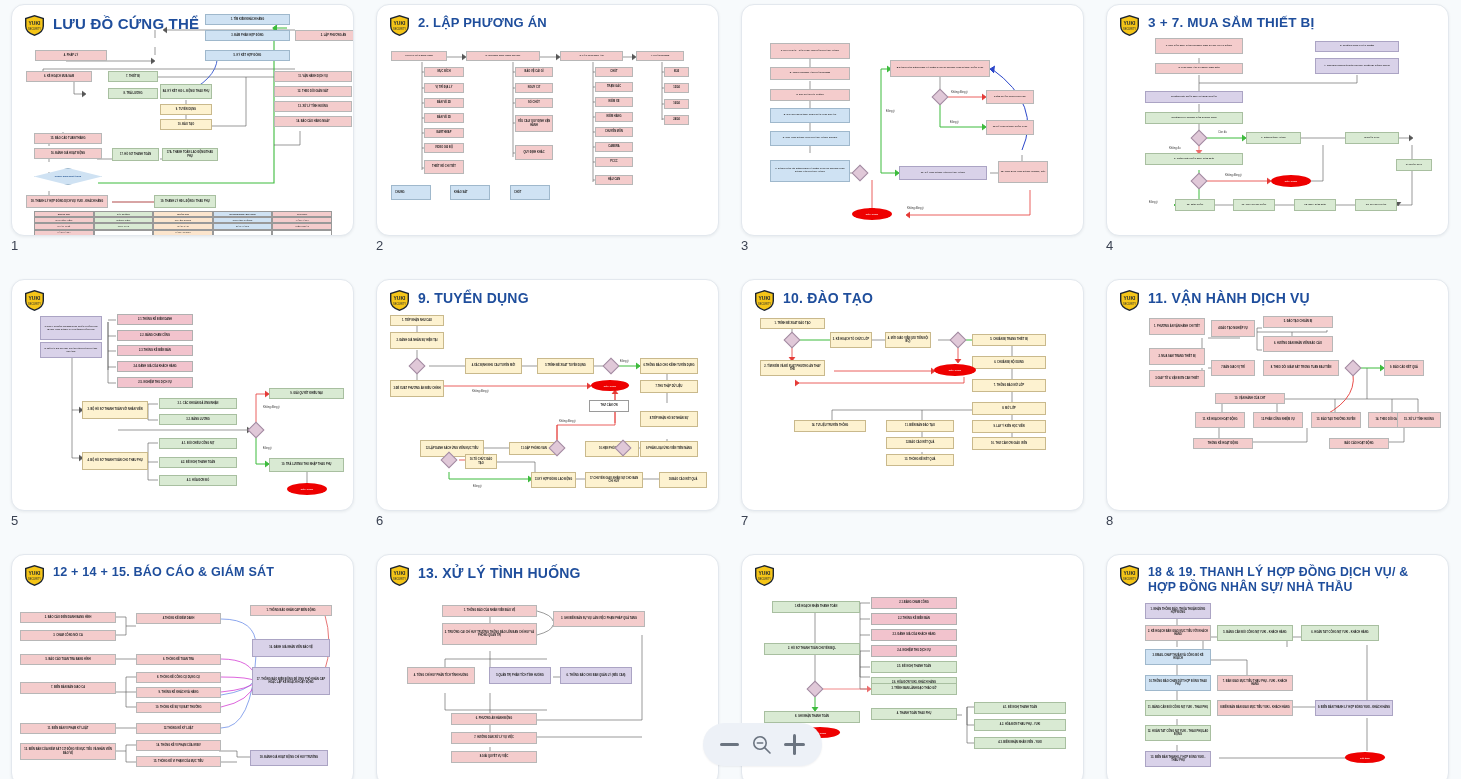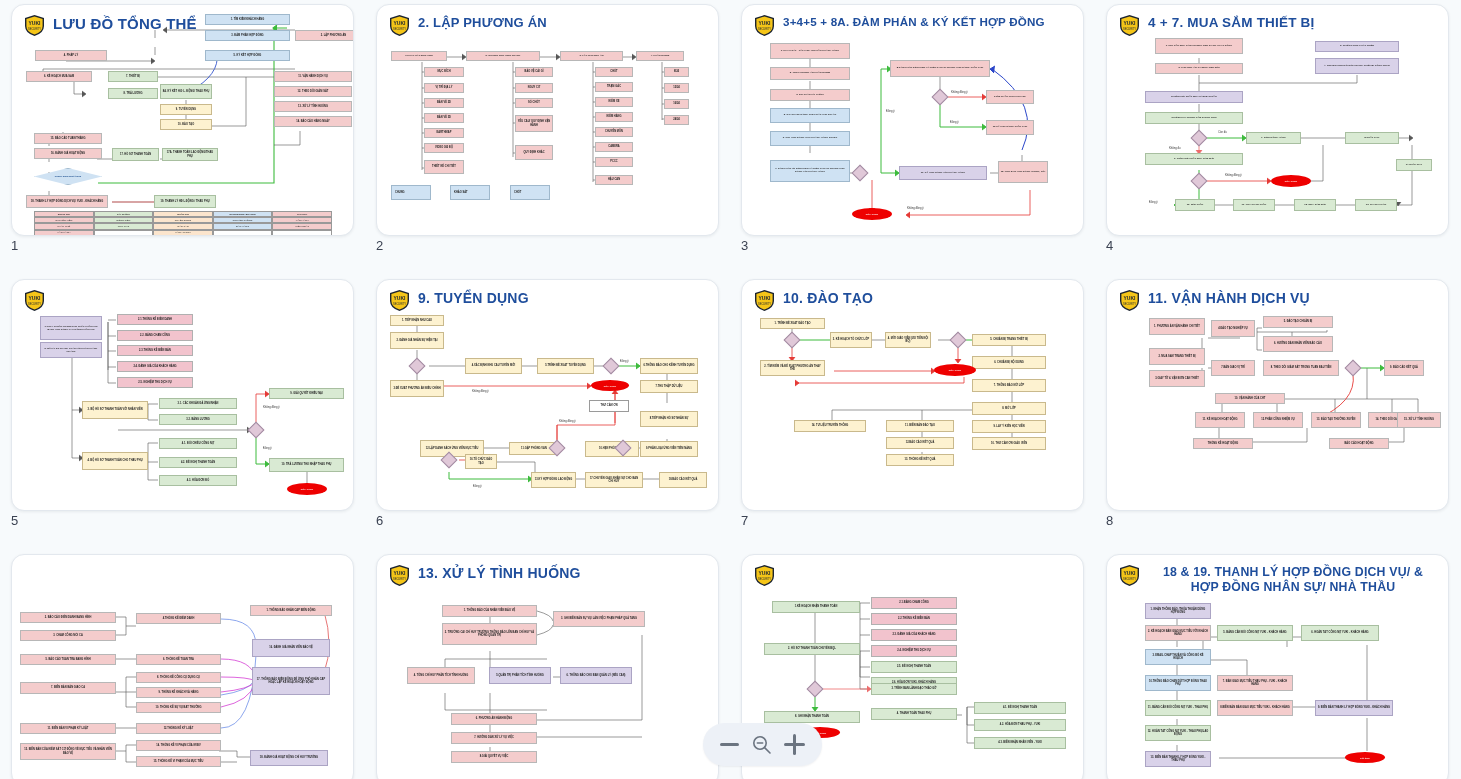--- a/index.html
+++ b/index.html
@@ -33,21 +33,21 @@
   }
 
   
   .chead{ display:flex; align-items:flex-start; gap:7px; padding:8px 10px 0 11px; }
   .logo{ flex:0 0 auto; width:23px; height:23px; position:relative; margin-top:1px;}
   .logo svg{ display:block; }
   .ctitle{
     font-size:11.6px; font-weight:700; color:#1f4e9c;
     letter-spacing:.2px; line-height:1.22; padding-top:2px;
   }
-  .ctitle.two{ font-size:11.3px;text-align:center; }
+  .ctitle.two{ font-size:11.3px; }
 
   
   .canvas{ position:absolute; left:0; right:0; top:0; bottom:0; }
   .canvas svg{ position:absolute; left:0; top:0; }
   .nd{
     position:absolute;
     display:flex; align-items:center; justify-content:center; text-align:center;
     font-size:2.55px; font-weight:700; line-height:1.22;
     border:.5px solid #8a8a8a;
     padding:1px 1.5px;
@@ -112,21 +112,21 @@
       <div class="card">
         <div class="chead">
           <div class="logo">
             <svg width="23" height="23" viewBox="0 0 23 23">
                 <path d="M11.5 1 L21 4 V12 Q21 19 11.5 22 Q2 19 2 12 V4 Z" fill="#1c2430"></path>
                 <path d="M11.5 2.4 L19.6 5 V12 Q19.6 18 11.5 20.6 Q3.4 18 3.4 12 V5 Z" fill="#f5c518"></path>
                 <text x="11.5" y="11" font-size="5" font-weight="bold" text-anchor="middle" fill="#1c2430" font-family="Liberation Sans, sans-serif">YUKI</text>
                 <text x="11.5" y="15.6" font-size="2.6" text-anchor="middle" fill="#1c2430" font-family="Liberation Sans, sans-serif">SECURITY</text>
               </svg>
           </div>
-          <div class="ctitle" style="font-size:15px;">LƯU ĐỒ TỔNG THỂ</div>
+          <div class="ctitle" style="font-size:15px;">LƯU ĐỒ CỨNG THỂ</div>
         </div>
         <div class="canvas">
           <svg width="343" height="232" style="pointer-events:none">
             <g stroke="#555" stroke-width=".6" fill="none">
               <path d="M143 25 V33"></path>
               <path d="M143 42 V50"></path>
               <path d="M54 56 H142"></path>
                 <path d="M139 53 l4 3 -4 3" fill="#555"></path>
               <path d="M283 25 H152"></path>
                 <path d="M155 22 l-4 3 4 3" fill="#555"></path>
@@ -289,31 +289,20 @@
           <div class="nd blue" style="left:14px;top:180px;width:40px;height:15px;justify-content:flex-start;padding-left:3px;">CHUNG</div>
           <div class="nd blue" style="left:73px;top:180px;width:40px;height:15px;justify-content:flex-start;padding-left:3px;">KHẢO SÁT</div>
           <div class="nd blue" style="left:133px;top:180px;width:40px;height:15px;justify-content:flex-start;padding-left:3px;">CHỐT</div>
         </div>
       </div>
       <div class="page-num">2</div>
     </div>
 
     <div class="slot">
       <div class="card">
-        <div class="chead">
-          <div class="logo">
-            <svg width="23" height="23" viewBox="0 0 23 23">
-                <path d="M11.5 1 L21 4 V12 Q21 19 11.5 22 Q2 19 2 12 V4 Z" fill="#1c2430"></path>
-                <path d="M11.5 2.4 L19.6 5 V12 Q19.6 18 11.5 20.6 Q3.4 18 3.4 12 V5 Z" fill="#f5c518"></path>
-                <text x="11.5" y="11" font-size="5" font-weight="bold" text-anchor="middle" fill="#1c2430" font-family="Liberation Sans, sans-serif">YUKI</text>
-                <text x="11.5" y="15.6" font-size="2.6" text-anchor="middle" fill="#1c2430" font-family="Liberation Sans, sans-serif">SECURITY</text>
-              </svg>
-          </div>
-          <div class="ctitle" style="font-size:11.6px;">3+4+5 + 8A. ĐÀM PHÁN &amp; KÝ KẾT HỢP ĐỒNG</div>
-        </div>
         <div class="canvas">
           <svg width="343" height="232" style="pointer-events:none">
             <g stroke="#555" stroke-width=".6" fill="none">
               <path d="M68 54 V62"></path>
                 <path d="M68 76 V84"></path>
                 <path d="M68 95 V103"></path>
               <path d="M68 118 V126"></path>
                 <path d="M68 140 V148"></path>
               <path d="M108 168 H125"></path>
               <path d="M198 72 V88"></path>
@@ -373,21 +362,21 @@
       <div class="card">
         <div class="chead">
           <div class="logo">
             <svg width="23" height="23" viewBox="0 0 23 23">
                 <path d="M11.5 1 L21 4 V12 Q21 19 11.5 22 Q2 19 2 12 V4 Z" fill="#1c2430"></path>
                 <path d="M11.5 2.4 L19.6 5 V12 Q19.6 18 11.5 20.6 Q3.4 18 3.4 12 V5 Z" fill="#f5c518"></path>
                 <text x="11.5" y="11" font-size="5" font-weight="bold" text-anchor="middle" fill="#1c2430" font-family="Liberation Sans, sans-serif">YUKI</text>
                 <text x="11.5" y="15.6" font-size="2.6" text-anchor="middle" fill="#1c2430" font-family="Liberation Sans, sans-serif">SECURITY</text>
               </svg>
           </div>
-          <div class="ctitle" style="font-size:13.5px;">4 + 7. MUA SẮM THIẾT BỊ</div>
+          <div class="ctitle" style="font-size:13.5px;">3 + 7. MUA SẮM THIẾT BỊ</div>
         </div>
         <div class="canvas">
           <svg width="339" height="232" style="pointer-events:none">
             <g stroke="#555" stroke-width=".6" fill="none">
               <path d="M92 53 V58"></path>
               <path d="M250 53 V58"></path>
               <path d="M92 70 V78 H250 V70"></path>
               <path d="M92 78 V86"></path>
               <path d="M92 99 V107"></path>
               <path d="M92 119 V127"></path>
@@ -744,20 +733,31 @@
           <div class="nd pink" style="left:222px;top:158px;width:60px;height:11px;">BÁO CÁO HOẠT ĐỘNG</div>
 
           <div class="diamond" style="left:240px;top:82px;width:12px;height:12px;"></div>
         </div>
       </div>
       <div class="page-num">8</div>
     </div>
 
     <div class="slot">
       <div class="card">
+        <div class="chead">
+          <div class="logo">
+            <svg width="23" height="23" viewBox="0 0 23 23">
+                <path d="M11.5 1 L21 4 V12 Q21 19 11.5 22 Q2 19 2 12 V4 Z" fill="#1c2430"></path>
+                <path d="M11.5 2.4 L19.6 5 V12 Q19.6 18 11.5 20.6 Q3.4 18 3.4 12 V5 Z" fill="#f5c518"></path>
+                <text x="11.5" y="11" font-size="5" font-weight="bold" text-anchor="middle" fill="#1c2430" font-family="Liberation Sans, sans-serif">YUKI</text>
+                <text x="11.5" y="15.6" font-size="2.6" text-anchor="middle" fill="#1c2430" font-family="Liberation Sans, sans-serif">SECURITY</text>
+              </svg>
+          </div>
+          <div class="ctitle" style="font-size:12.6px;">12 + 14 + 15. BÁO CÁO &amp; GIÁM SÁT</div>
+        </div>
         <div class="canvas">
           <svg width="343" height="232" style="pointer-events:none">
             <g stroke="#555" stroke-width=".6" fill="none">
               <path d="M104 62 H114 V80 H104"></path>
               <path d="M114 71 H124"></path>
               <path d="M104 104 H124"></path>
               <path d="M104 137 H114 V122 H124"></path>
               <path d="M114 137 V152 H124"></path>
               <path d="M114 137 H124"></path>
               <path d="M104 173 H124"></path>

